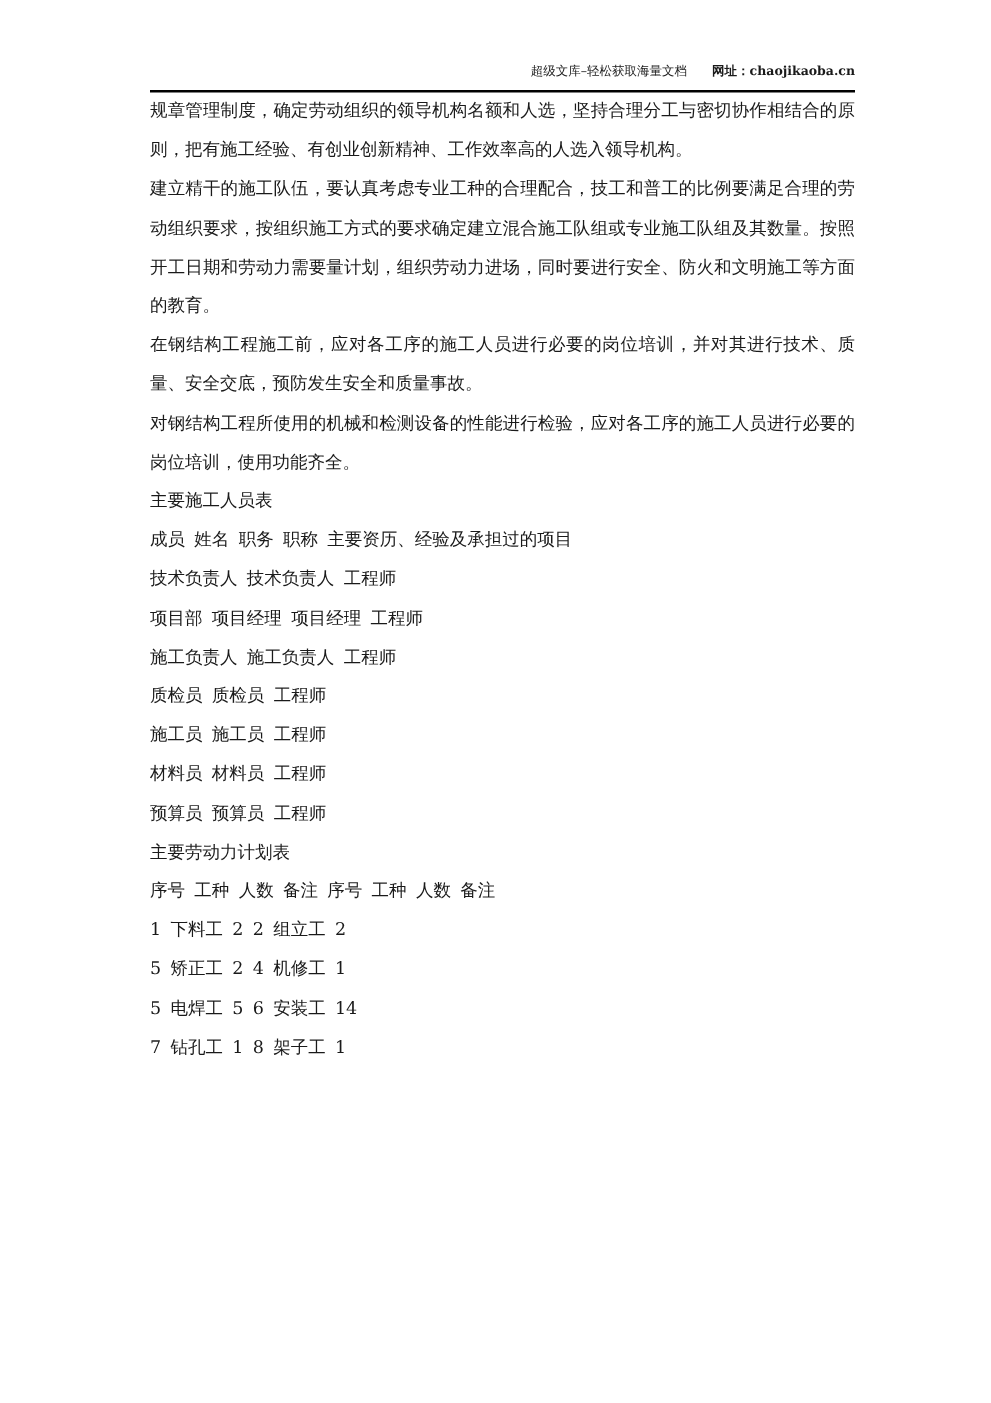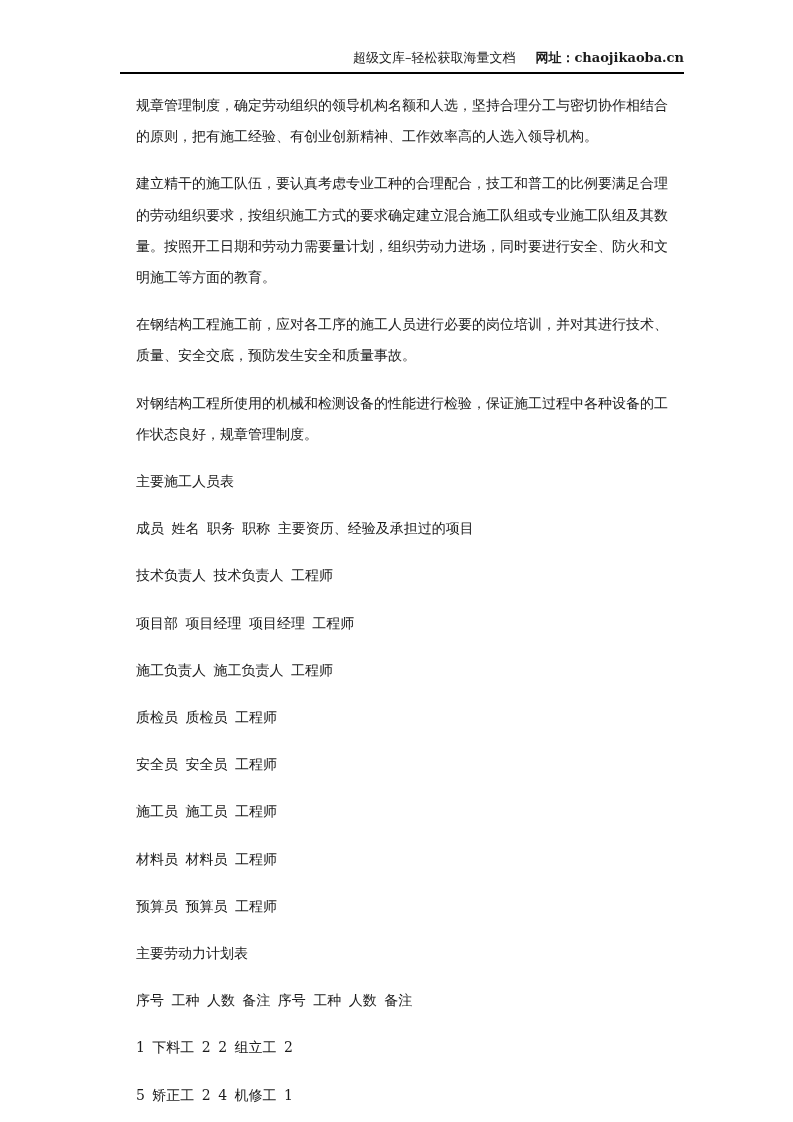--- a/index.html
+++ b/index.html
@@ -14,21 +14,21 @@
     background: #ffffff;
     overflow: hidden;
     font-family: "DejaVu Serif", "Liberation Serif", serif;
   }
   .doc-header {
     position: absolute;
     left: 120px;
     top: 50px;
     width: 564px;
     text-align: right;
-    font-size: 13px;
+    font-size: 10px;
     line-height: 16px;
     color: #1a1a1a;
     padding-bottom: 6px;
     border-bottom: 2px solid #000000;
     white-space: nowrap;
   }
   .doc-header .brand {
     font-weight: 400;
   }
   .doc-header .addr {
@@ -40,50 +40,50 @@
     left: 120px;
     top: 74px;
     width: 564px;
     font-size: 14px;
     line-height: 31.2px;
     color: #1a1a1a;
     text-align: justify;
     word-spacing: 3px;
   }
   .doc-body p {
-    margin: 16px;
+    margin: 0;
     padding: 0;
   }
 </style>
 </head>
 <body>
 
 <div class="page">
 
   <div class="doc-header">
     <span class="brand">超级文库–轻松获取海量文档</span><span class="addr">网址：chaojikaoba.cn</span>
   </div>
 
   <div class="doc-body">
     <p>规章管理制度，确定劳动组织的领导机构名额和人选，坚持合理分工与密切协作相结合的原则，把有施工经验、有创业创新精神、工作效率高的人选入领导机构。</p>
     <p>建立精干的施工队伍，要认真考虑专业工种的合理配合，技工和普工的比例要满足合理的劳动组织要求，按组织施工方式的要求确定建立混合施工队组或专业施工队组及其数量。按照开工日期和劳动力需要量计划，组织劳动力进场，同时要进行安全、防火和文明施工等方面的教育。</p>
     <p>在钢结构工程施工前，应对各工序的施工人员进行必要的岗位培训，并对其进行技术、质量、安全交底，预防发生安全和质量事故。</p>
-    <p>对钢结构工程所使用的机械和检测设备的性能进行检验，保证施工过程中各种设备的工作状态良好，规章管理制度。</p>
+    <p>对钢结构工程所使用的机械和检测设备的性能进行检验，应对各工序的施工人员进行必要的岗位培训，使用功能齐全。</p>
 
     <p>主要施工人员表</p>
     <p>成员 姓名 职务 职称 主要资历、经验及承担过的项目</p>
     <p>技术负责人 技术负责人 工程师</p>
     <p>项目部 项目经理 项目经理 工程师</p>
     <p>施工负责人 施工负责人 工程师</p>
     <p>质检员 质检员 工程师</p>
-    <p>安全员 安全员 工程师</p>
     <p>施工员 施工员 工程师</p>
     <p>材料员 材料员 工程师</p>
     <p>预算员 预算员 工程师</p>
 
     <p>主要劳动力计划表</p>
     <p>序号 工种 人数 备注 序号 工种 人数 备注</p>
     <p>1 下料工 2 2 组立工 2</p>
     <p>5 矫正工 2 4 机修工 1</p>
     <p>5 电焊工 5 6 安装工 14</p>
+    <p>7 钻孔工 1 8 架子工 1</p>
   </div>
 
 </div>
 
 </body></html>

